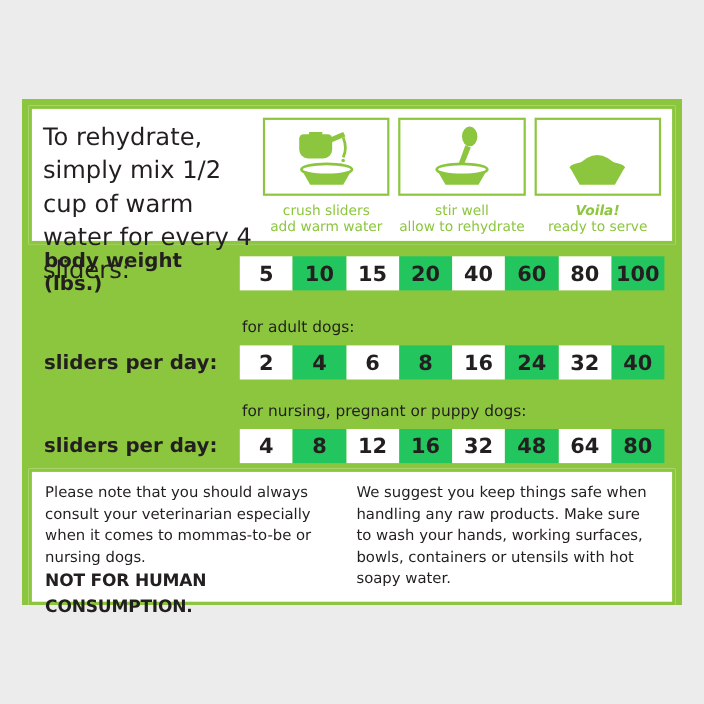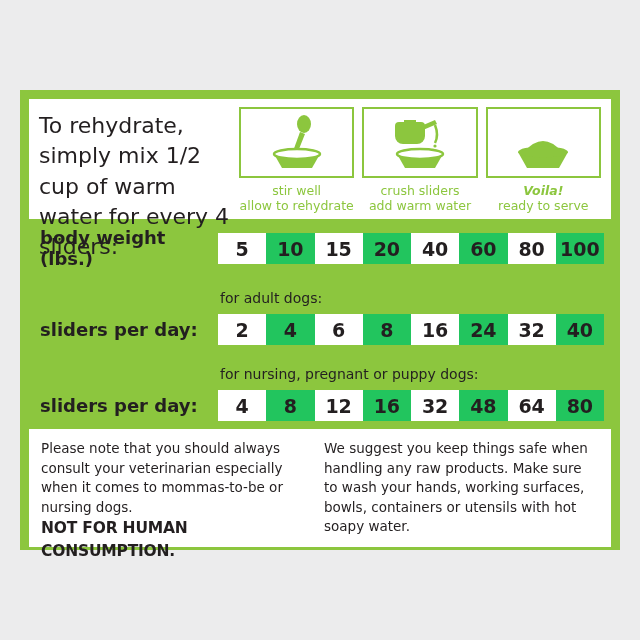--- a/index.html
+++ b/index.html
@@ -157,52 +157,52 @@
 
   <div class="rehydrate-panel">
     <div class="rehydrate-text">To rehydrate, simply mix 1/2 cup of warm water for every 4 sliders:</div>
 
     <div class="steps">
 
       <div class="step">
         <div class="step-icon-box">
           <svg width="86" height="62" viewBox="0 0 86 62">
 
-            <ellipse cx="50" cy="12" rx="7" ry="9" fill="#8cc63e"></ellipse>
-            <path d="M46 20 l-8 22 h5 l8 -20 z" fill="#8cc63e"></path>
+            <path d="M22 10 h22 a4 4 0 0 1 4 4 v10 a8 8 0 0 1 -8 8 h-14 a8 8 0 0 1 -8 -8 v-10 a4 4 0 0 1 4 -4 z" fill="#8cc63e"></path>
+            <path d="M44 14 l14 -6 l2 4 l-14 6 z" fill="#8cc63e"></path>
+            <path d="M27 8 h12 v3 h-12 z" fill="#8cc63e"></path>
+
+            <path d="M58 13 q4 10 0 18" stroke="#8cc63e" stroke-width="2.5" fill="none"></path>
+            <circle cx="58" cy="34" r="1.6" fill="#8cc63e"></circle>
+            <circle cx="56" cy="38" r="1.3" fill="#8cc63e"></circle>
 
             <path d="M20 42 h46 l-8 14 h-30 z" fill="#8cc63e"></path>
             <ellipse cx="43" cy="42" rx="23" ry="5" fill="#ffffff" stroke="#8cc63e" stroke-width="2.5"></ellipse>
           </svg>
         </div>
         <div class="step-caption">
-          <div>stir well</div>
-          <div>allow to rehydrate</div>
+          <div>crush sliders</div>
+          <div>add warm water</div>
         </div>
       </div>
 
       <div class="step">
         <div class="step-icon-box">
           <svg width="86" height="62" viewBox="0 0 86 62">
 
-            <path d="M22 10 h22 a4 4 0 0 1 4 4 v10 a8 8 0 0 1 -8 8 h-14 a8 8 0 0 1 -8 -8 v-10 a4 4 0 0 1 4 -4 z" fill="#8cc63e"></path>
-            <path d="M44 14 l14 -6 l2 4 l-14 6 z" fill="#8cc63e"></path>
-            <path d="M27 8 h12 v3 h-12 z" fill="#8cc63e"></path>
-
-            <path d="M58 13 q4 10 0 18" stroke="#8cc63e" stroke-width="2.5" fill="none"></path>
-            <circle cx="58" cy="34" r="1.6" fill="#8cc63e"></circle>
-            <circle cx="56" cy="38" r="1.3" fill="#8cc63e"></circle>
+            <ellipse cx="50" cy="12" rx="7" ry="9" fill="#8cc63e"></ellipse>
+            <path d="M46 20 l-8 22 h5 l8 -20 z" fill="#8cc63e"></path>
 
             <path d="M20 42 h46 l-8 14 h-30 z" fill="#8cc63e"></path>
             <ellipse cx="43" cy="42" rx="23" ry="5" fill="#ffffff" stroke="#8cc63e" stroke-width="2.5"></ellipse>
           </svg>
         </div>
         <div class="step-caption">
-          <div>crush sliders</div>
-          <div>add warm water</div>
+          <div>stir well</div>
+          <div>allow to rehydrate</div>
         </div>
       </div>
 
       <div class="step">
         <div class="step-icon-box">
           <svg width="86" height="62" viewBox="0 0 86 62">
 
             <path d="M24 40 q19 -22 38 0 z" fill="#8cc63e"></path>
 
             <path d="M18 40 h50 l-9 16 h-32 z" fill="#8cc63e"></path>

